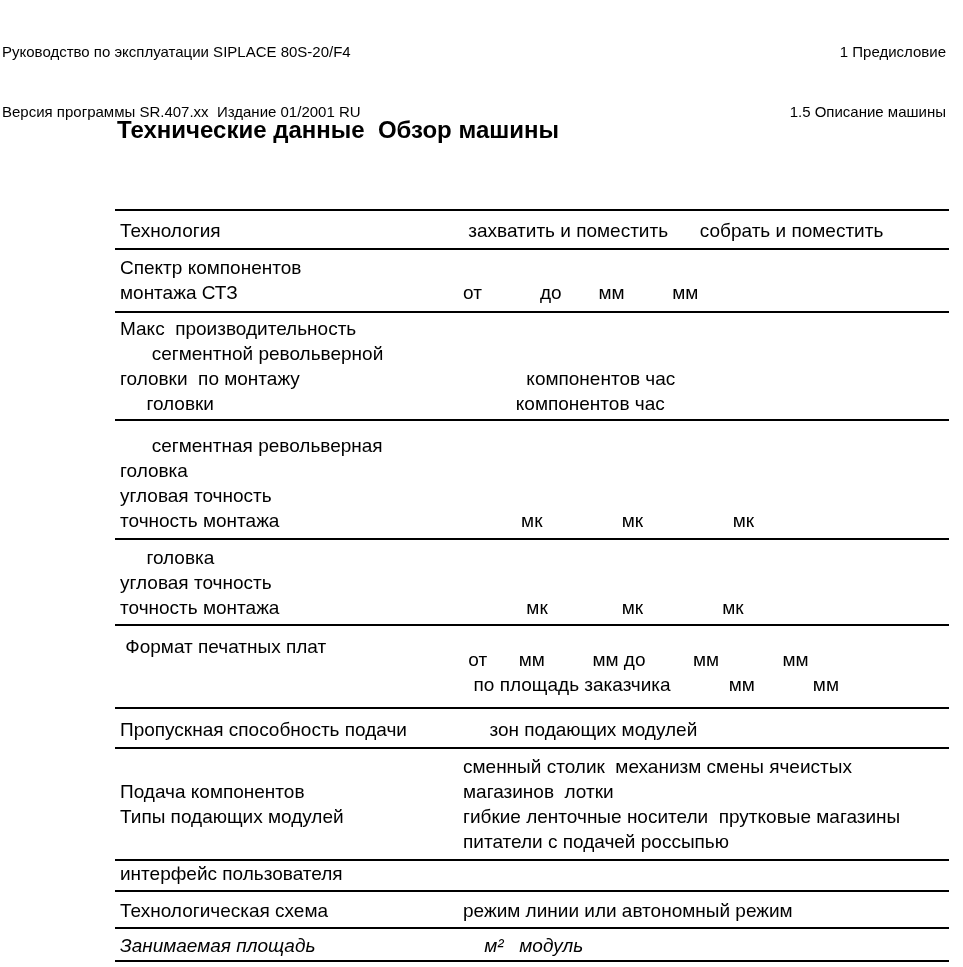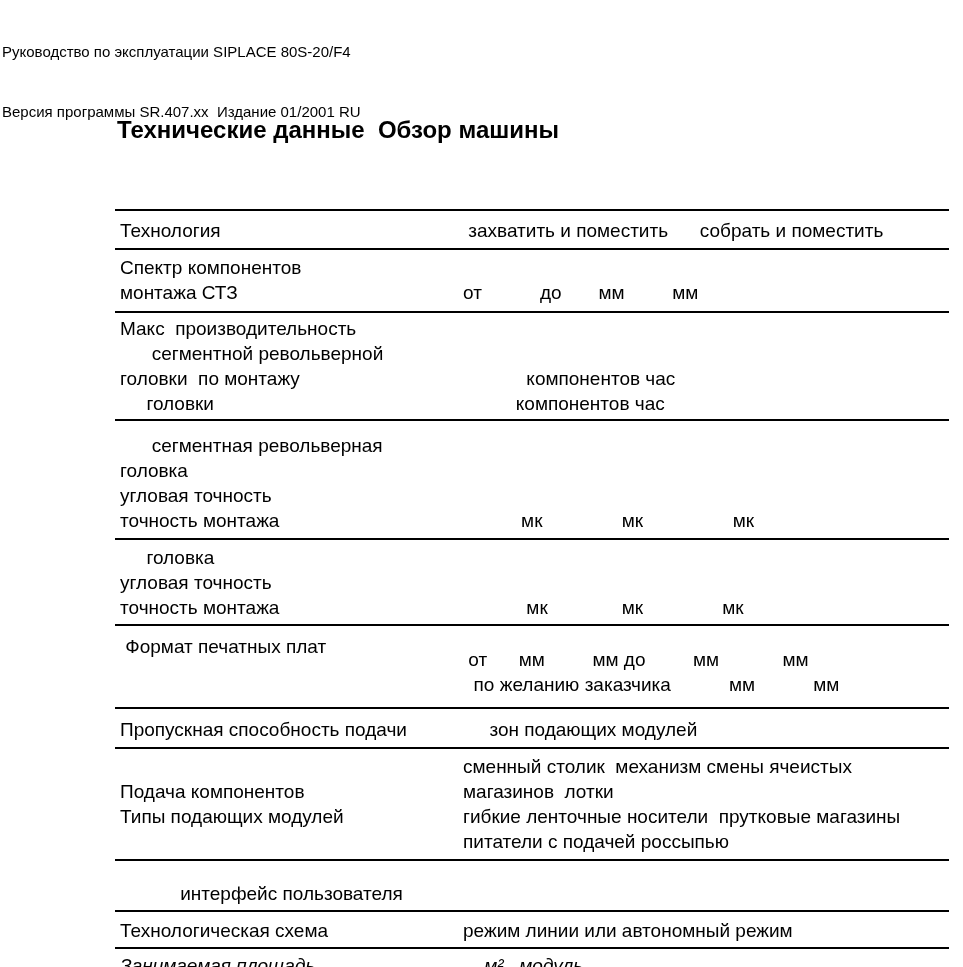--- a/index.html
+++ b/index.html
@@ -59,33 +59,37 @@
   .r1  .cell { padding-top: 7px;  padding-bottom: 5px; }
   .r2  .cell { padding-top: 5px;  padding-bottom: 6px; }
   .r3  .cell { padding-top: 3px;  padding-bottom: 3px; }
   .r4  .cell { padding-top: 4px;  padding-bottom: 5px; margin-top: 8px; }
   .r5  .cell { padding-top: 5px;  padding-bottom: 4px; }
   .r6  .label { padding-top: 8px; padding-bottom: 23px; }
   .r6  .value { padding-top: 21px; padding-bottom: 10px; }
   .r7  .cell { padding-top: 8px;  padding-bottom: 5px; }
   .r8  .value { padding-top: 5px; padding-bottom: 5px; }
   .r8  .label { display: flex; flex-direction: column; justify-content: center; }
-  .r9  .cell { padding-top: 20px;  padding-bottom: 4px; text-align: center; }
+  .r9  .cell { padding-top: 0;  padding-bottom: 4px; }
   .r10 .cell { padding-top: 6px;  padding-bottom: 4px; }
   .r11 .cell { padding-top: 4px;  padding-bottom: 2px; font-style: italic; }
 </style>
 </head>
 <body>
 
 <div class="page">
 
   <div class="header">
     <div class="hl">
       <div>Руководство по эксплуатации SIPLACE 80S-20/F4</div>
       <div>Версия программы SR.407.xx  Издание 01/2001 RU</div>
+    </div>
+    <div class="hr">
+      <div>1 Предисловие</div>
+      <div>1.5 Описание машины</div>
     </div>
   </div>
 
   <div class="title">Технические данные  Обзор машины</div>
 
   <div class="spec-table">
 
     <div class="row r1">
       <div class="cell label">Технология</div>
       <div class="cell value"> захватить и поместить      собрать и поместить</div>
@@ -125,21 +129,21 @@
 угловая точность
 точность монтажа</div>
       <div class="cell value">
 
             мк              мк               мк</div>
     </div>
 
     <div class="row r6">
       <div class="cell label"> Формат печатных плат</div>
       <div class="cell value"> от      мм         мм до         мм            мм
-  по желанию заказчика           мм           мм</div>
+  по площадь заказчика           мм           мм</div>
     </div>
 
     <div class="row r7">
       <div class="cell label">Пропускная способность подачи</div>
       <div class="cell value">     зон подающих модулей</div>
     </div>
 
     <div class="row r8">
       <div class="cell label">Подача компонентов
 Типы подающих модулей</div>

